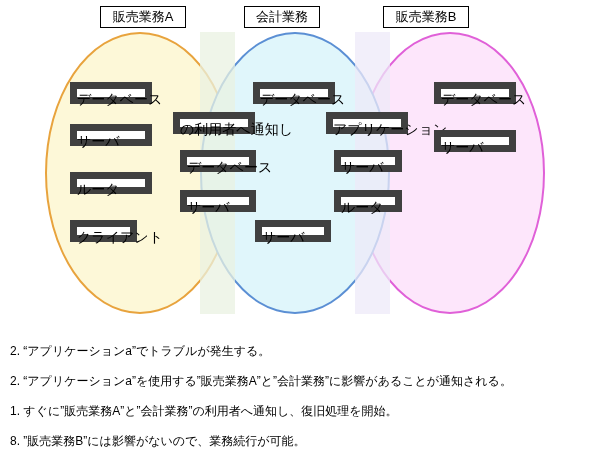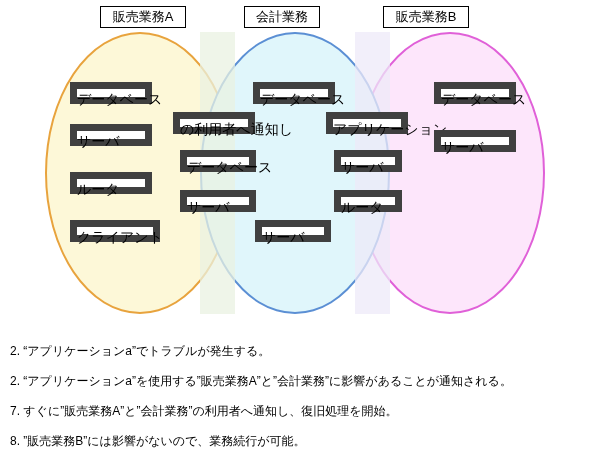--- a/index.html
+++ b/index.html
@@ -98,21 +98,21 @@
     line-height: 20px;
     height: 22px;
     text-align: left;
     white-space: nowrap;
   }
 
   
   .a1 { left: 70px;  top: 82px;  width: 82px; }
   .a2 { left: 70px;  top: 124px; width: 82px; }
   .a3 { left: 70px;  top: 172px; width: 82px; }
-  .a4 { left: 70px;  top: 220px; width: 90px; }
+  .a4 { left: 70px;  top: 220px; width: 67px; }
 
   
   .c1 { left: 253px; top: 82px;  width: 82px; }
   .c2 { left: 255px; top: 220px; width: 76px; }
 
   
   .ac1 { left: 173px; top: 112px; width: 82px; }
   .ac2 { left: 180px; top: 150px; width: 76px; }
   .ac3 { left: 180px; top: 190px; width: 76px; }
 
@@ -168,17 +168,17 @@
   <div class="item-box cb1">アプリケーション</div>
   <div class="item-box cb2">サーバ</div>
   <div class="item-box cb3">ルータ</div>
 
   <div class="item-box b1">データベース</div>
   <div class="item-box b2">サーバ</div>
 
   <div id="steps">
     <div class="step">2. “アプリケーションa”でトラブルが発生する。</div>
     <div class="step">2. “アプリケーションa”を使用する”販売業務A”と”会計業務”に影響があることが通知される。</div>
-    <div class="step">7. すぐに”販売業務A”と”会計業務”の利用者へ通知し、復旧処理を開始。</div>
+    <div class="step">1. すぐに”販売業務A”と”会計業務”の利用者へ通知し、復旧処理を開始。</div>
     <div class="step">8. ”販売業務B”には影響がないので、業務続行が可能。</div>
   </div>
 
 </div>
 
 </body></html>

